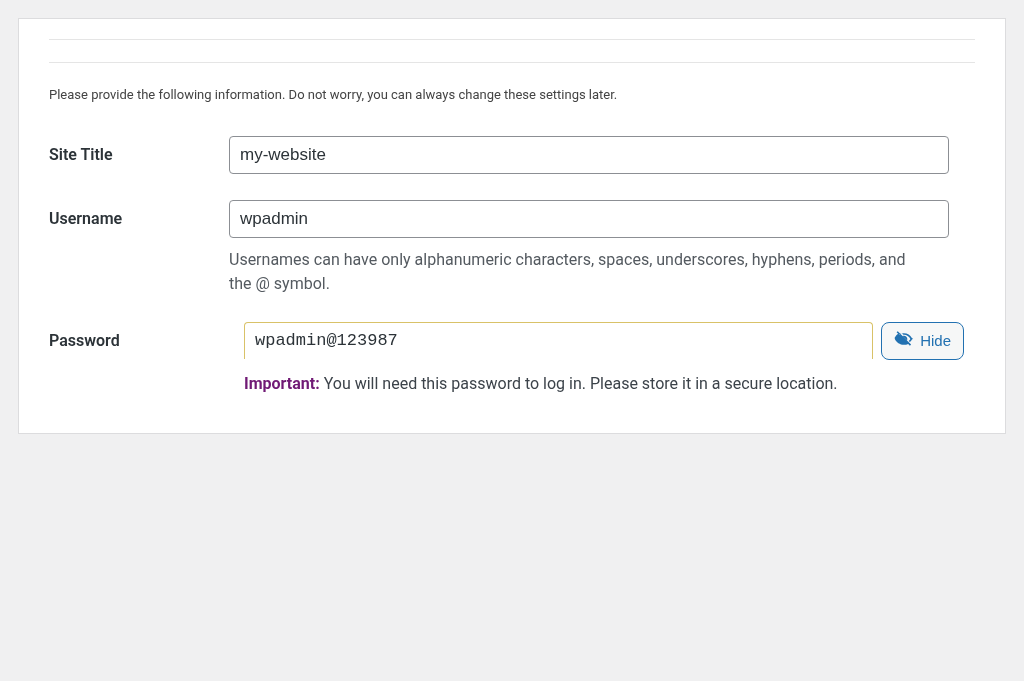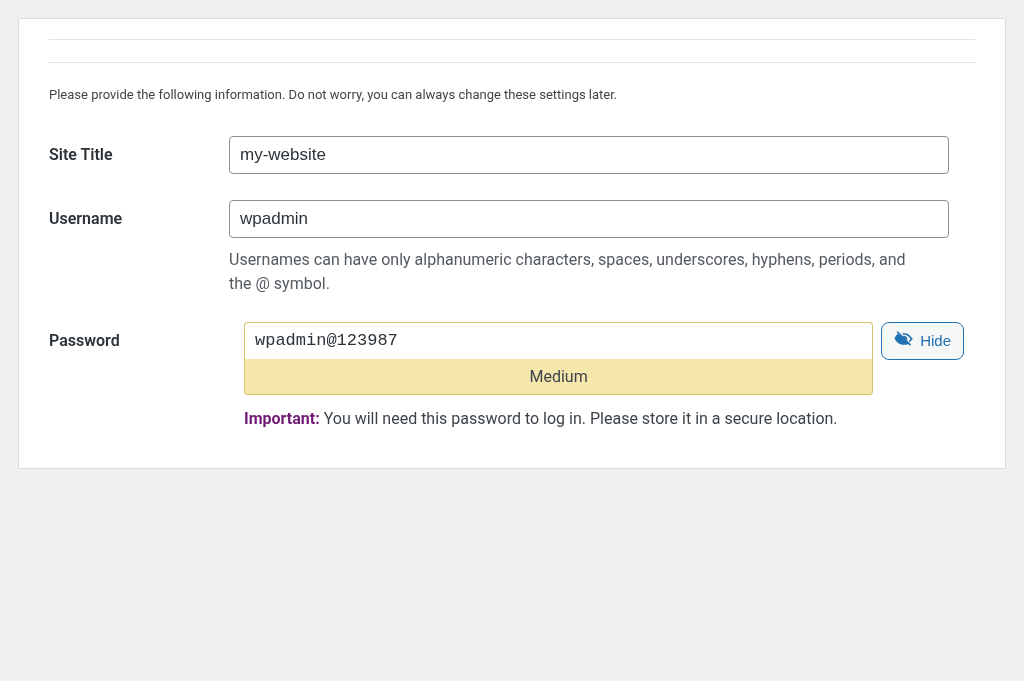--- a/index.html
+++ b/index.html
@@ -139,21 +139,20 @@
       <div class="hint">Usernames can have only alphanumeric characters, spaces, underscores, hyphens, periods, and the @ symbol.</div>
     </div>
   </div>
 
   <div class="form-row tight">
     <div class="label-col">Password</div>
     <div class="field-col">
       <div class="password-wrap">
         <div class="password-inner">
           <input type="text" value="wpadmin@123987" style="">
-          <div class="strength">Medium</div>
         </div>
         <button class="hide-btn">
           <span>
             <svg viewBox="0 0 24 24">
                 <path d="M12 5c-5 0-9.3 3.1-11 7 1.7 3.9 6 7 11 7 1.6 0 3.1-.3 4.5-.9l-1.6-1.6c-.9.3-1.9.5-2.9.5-4.1 0-7.7-2.5-9.2-5 1-1.7 2.7-3.1 4.6-4L5.1 5.7C3.2 6.9 1.7 8.6.8 10.6L1 12c1.7 3.9 6 7 11 7 1.8 0 3.5-.4 5-1.1l2.1 2.1 1.4-1.4-16-16L3.1 4l2.4 2.4C7.3 5.5 9.6 5 12 5zm0 3c2.2 0 4 1.8 4 4 0 .6-.1 1.1-.4 1.6l-5.2-5.2c.5-.3 1-.4 1.6-.4zm9.2 2.4C19.7 7.5 16.1 5 12 5c-.8 0-1.6.1-2.4.3l1.7 1.7c.2 0 .5-.1.7-.1 3.3 0 6.3 2 7.7 5-.5.9-1.2 1.7-2 2.4l1.4 1.4c1.1-.9 2-2 2.6-3.3L23 12l-1.8-1.6z"></path>
               </svg>
           </span>
           <span>Hide</span>
         </button>
       </div>

